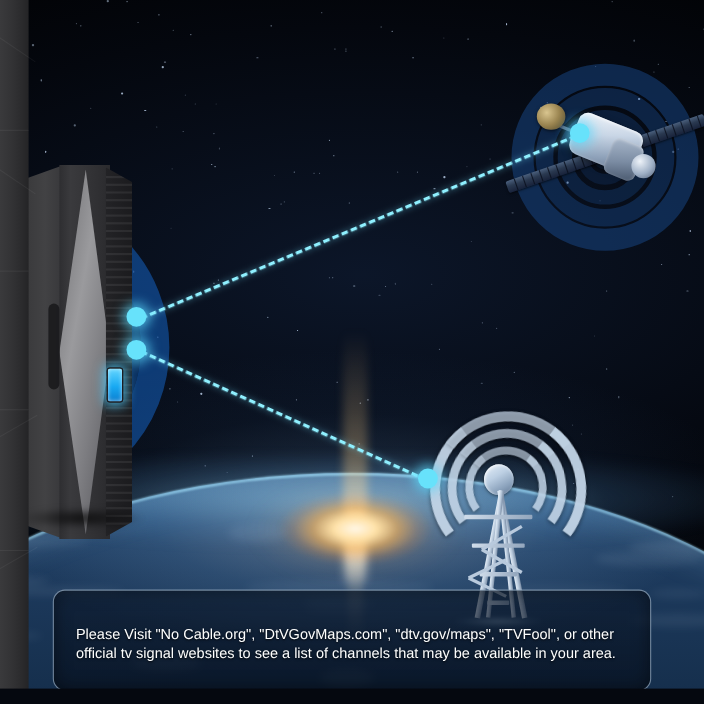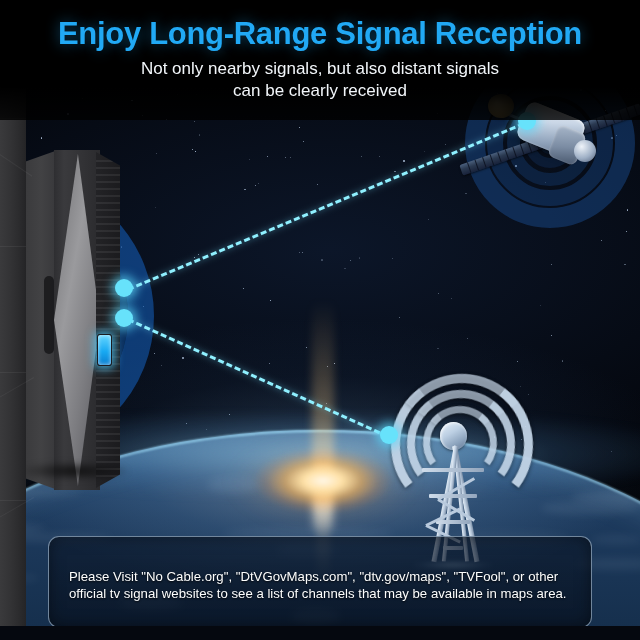--- a/index.html
+++ b/index.html
@@ -457,30 +457,23 @@
       <div class="seam" style="top: 118px;"></div>
       <div class="seam" style="top: 246px;"></div>
       <div class="seam" style="top: 372px;"></div>
       <div class="seam" style="top: 500px;"></div>
       <div class="diag" style="top: 30px; transform: rotate(34deg);"></div>
       <div class="diag" style="top: 150px; transform: rotate(34deg);"></div>
       <div class="diag" style="top: 400px; transform: rotate(-30deg);"></div>
       <div class="diag" style="top: 520px; transform: rotate(-30deg);"></div>
     </div>
 
-  <div class="hdr">
-    <div class="title">Enjoy Long-Range Signal Reception</div>
-    <div class="subtitle">
-      <span>Not only nearby signals, but also distant signals</span><br>
-      <span>can be clearly received</span>
-    </div>
-  </div>
 
   <div class="buybox">
     <div class="buy-body">
       <span>Please Visit "No Cable.org", "DtVGovMaps.com", "dtv.gov/maps",  "TVFool",</span>
       <span>or other official tv signal websites to see a list of channels that may be</span>
-      <span>available in maps area.</span>
+      <span>available in your area.</span>
     </div>
   </div>
   <div class="buy-strip"></div>
 
 </div>
 
 </body></html>

